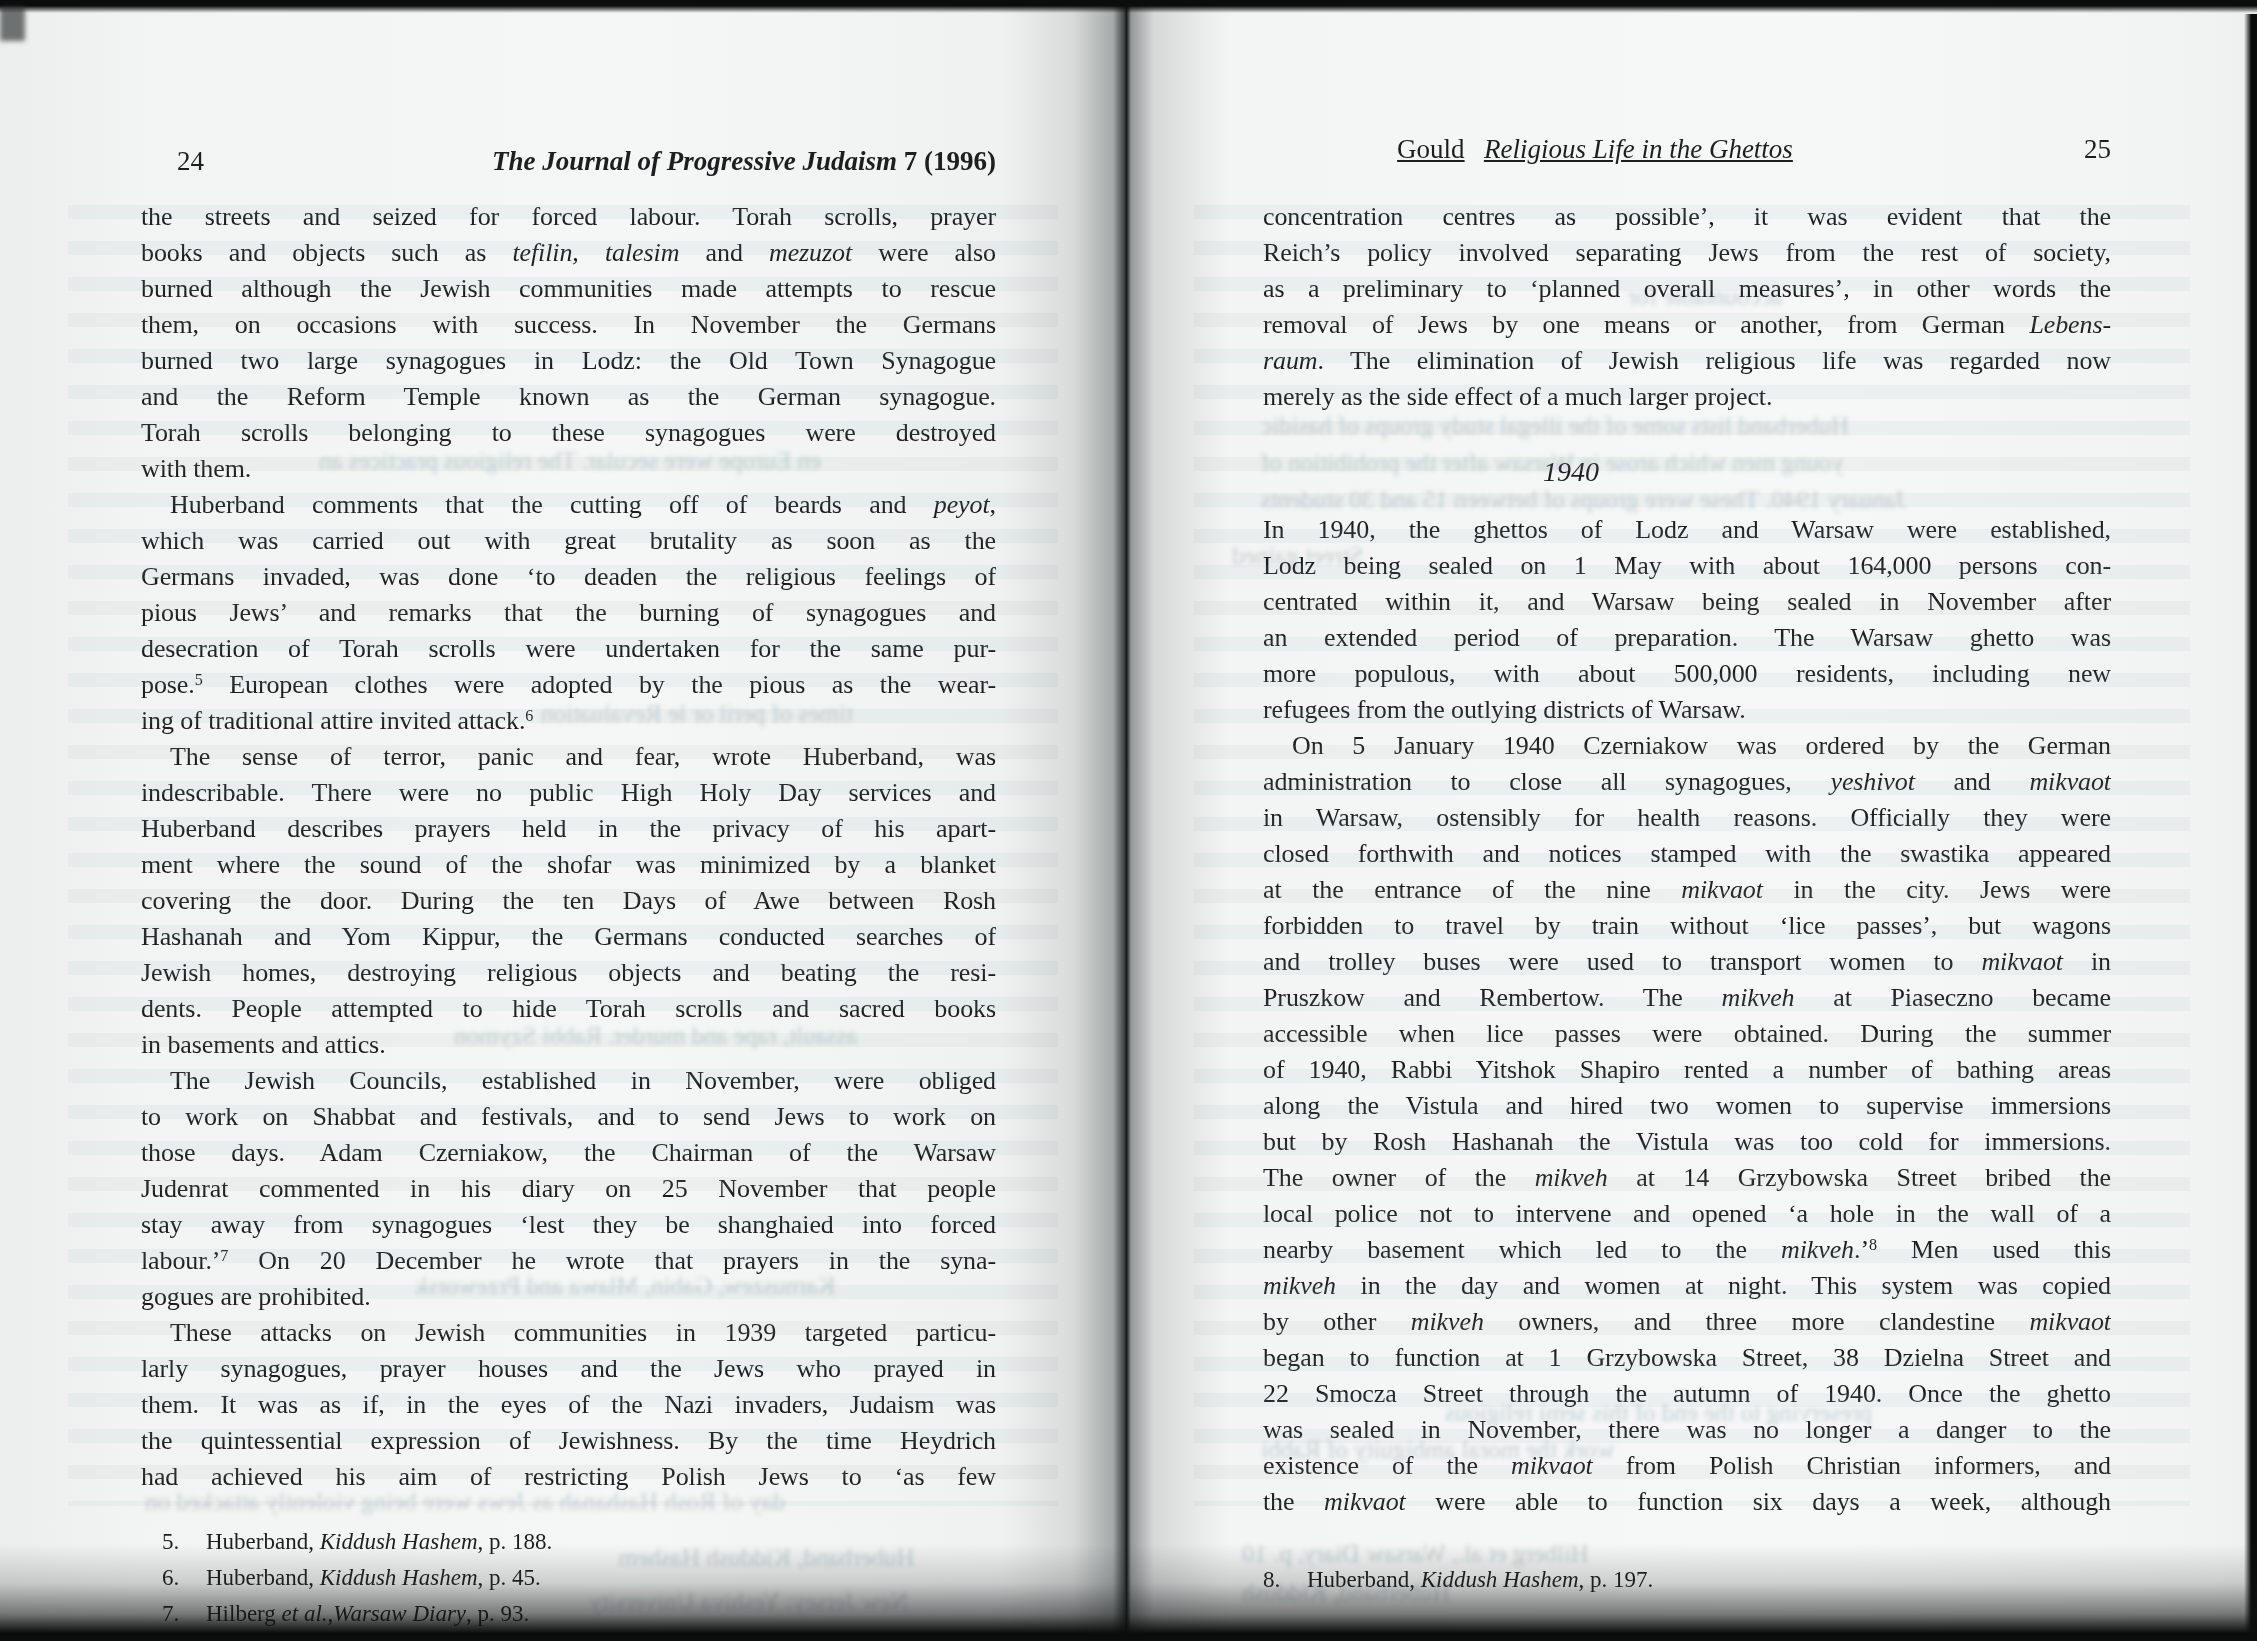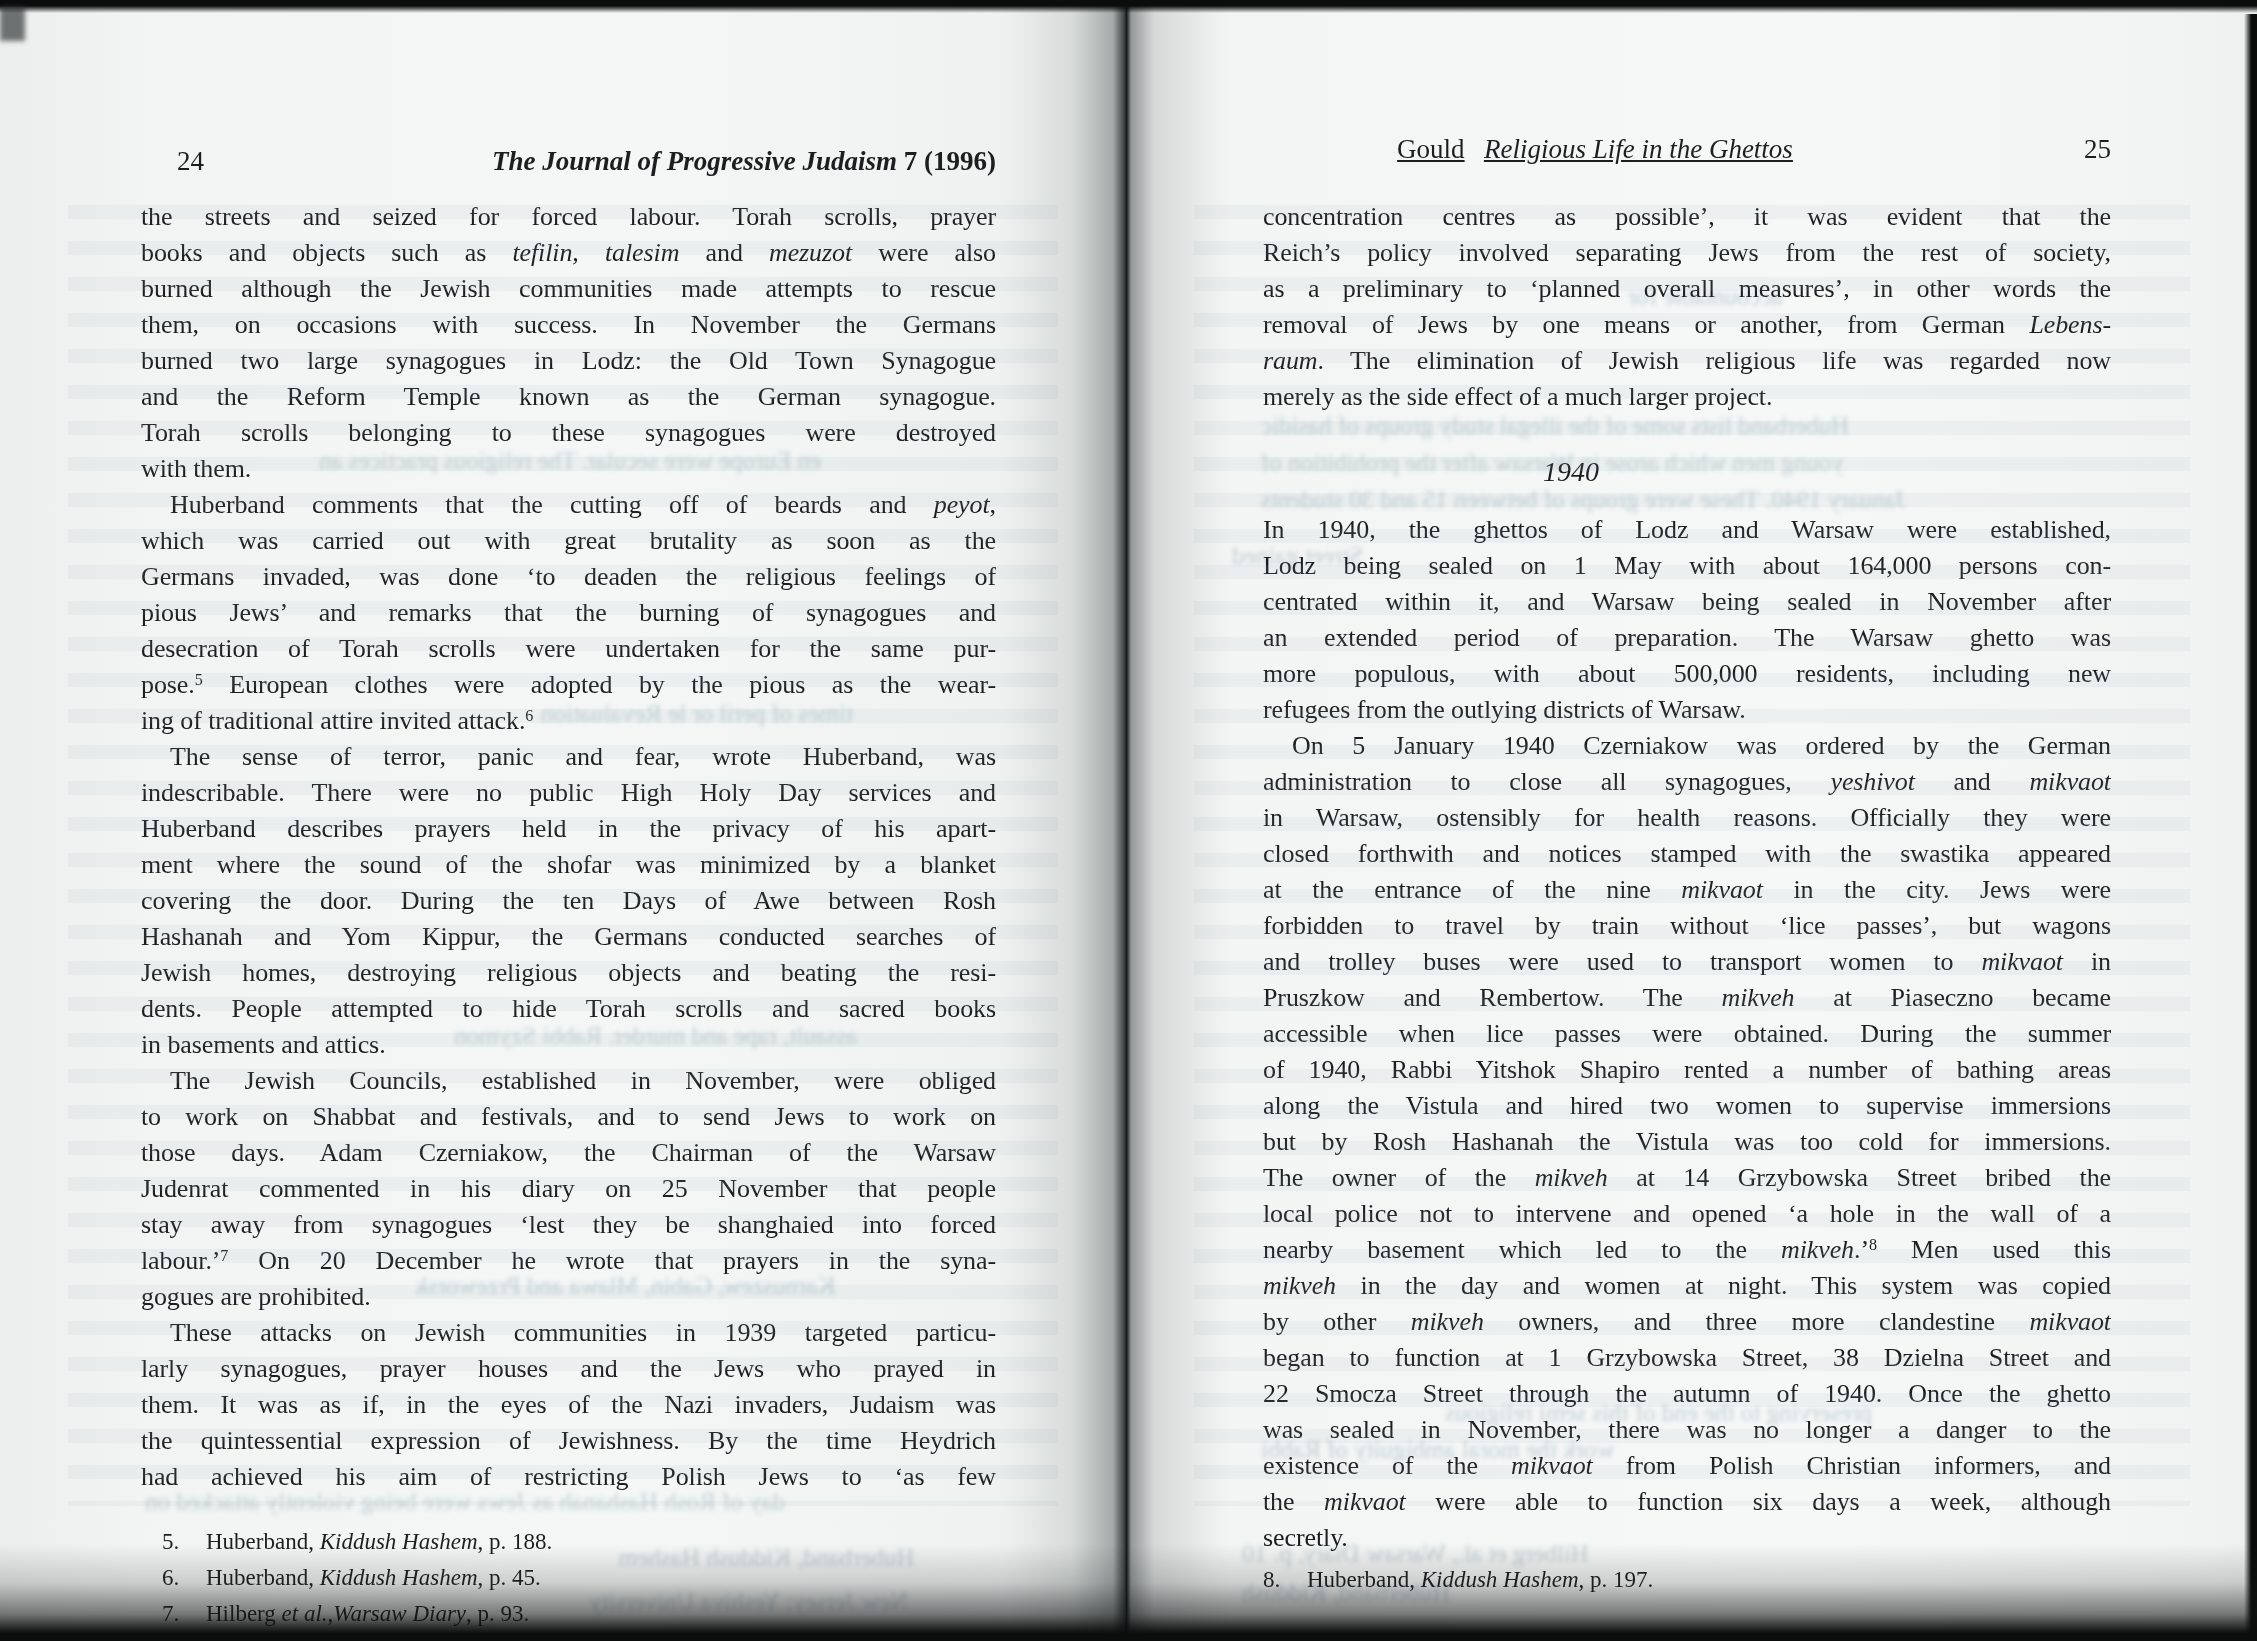--- a/index.html
+++ b/index.html
@@ -202,21 +202,20 @@
         <div class="line">The owner of the <i>mikveh</i> at 14 Grzybowska Street bribed the</div>
         <div class="line">local police not to intervene and opened ‘a hole in the wall of a</div>
         <div class="line">nearby basement which led to the <i>mikveh</i>.’<sup>8</sup> Men used this</div>
         <div class="line"><i>mikveh</i> in the day and women at night. This system was copied</div>
         <div class="line">by other <i>mikveh</i> owners, and three more clandestine <i>mikvaot</i></div>
         <div class="line">began to function at 1 Grzybowska Street, 38 Dzielna Street and</div>
         <div class="line">22 Smocza Street through the autumn of 1940. Once the ghetto</div>
         <div class="line">was sealed in November, there was no longer a danger to the</div>
         <div class="line">existence of the <i>mikvaot</i> from Polish Christian informers, and</div>
         <div class="line">the <i>mikvaot</i> were able to function six days a week, although</div>
-        <div class="line pe">secretly.</div>
       </div>
     <div class="footnotes" id="right-footnotes">
         <div class="footnote">
           <span class="fn-num">8.</span>
           <span class="fn-text">Huberband, <i>Kiddush Hashem</i>, p. 197.</span>
         </div>
       </div>
   </div>
 
   <div class="gutter"></div>

